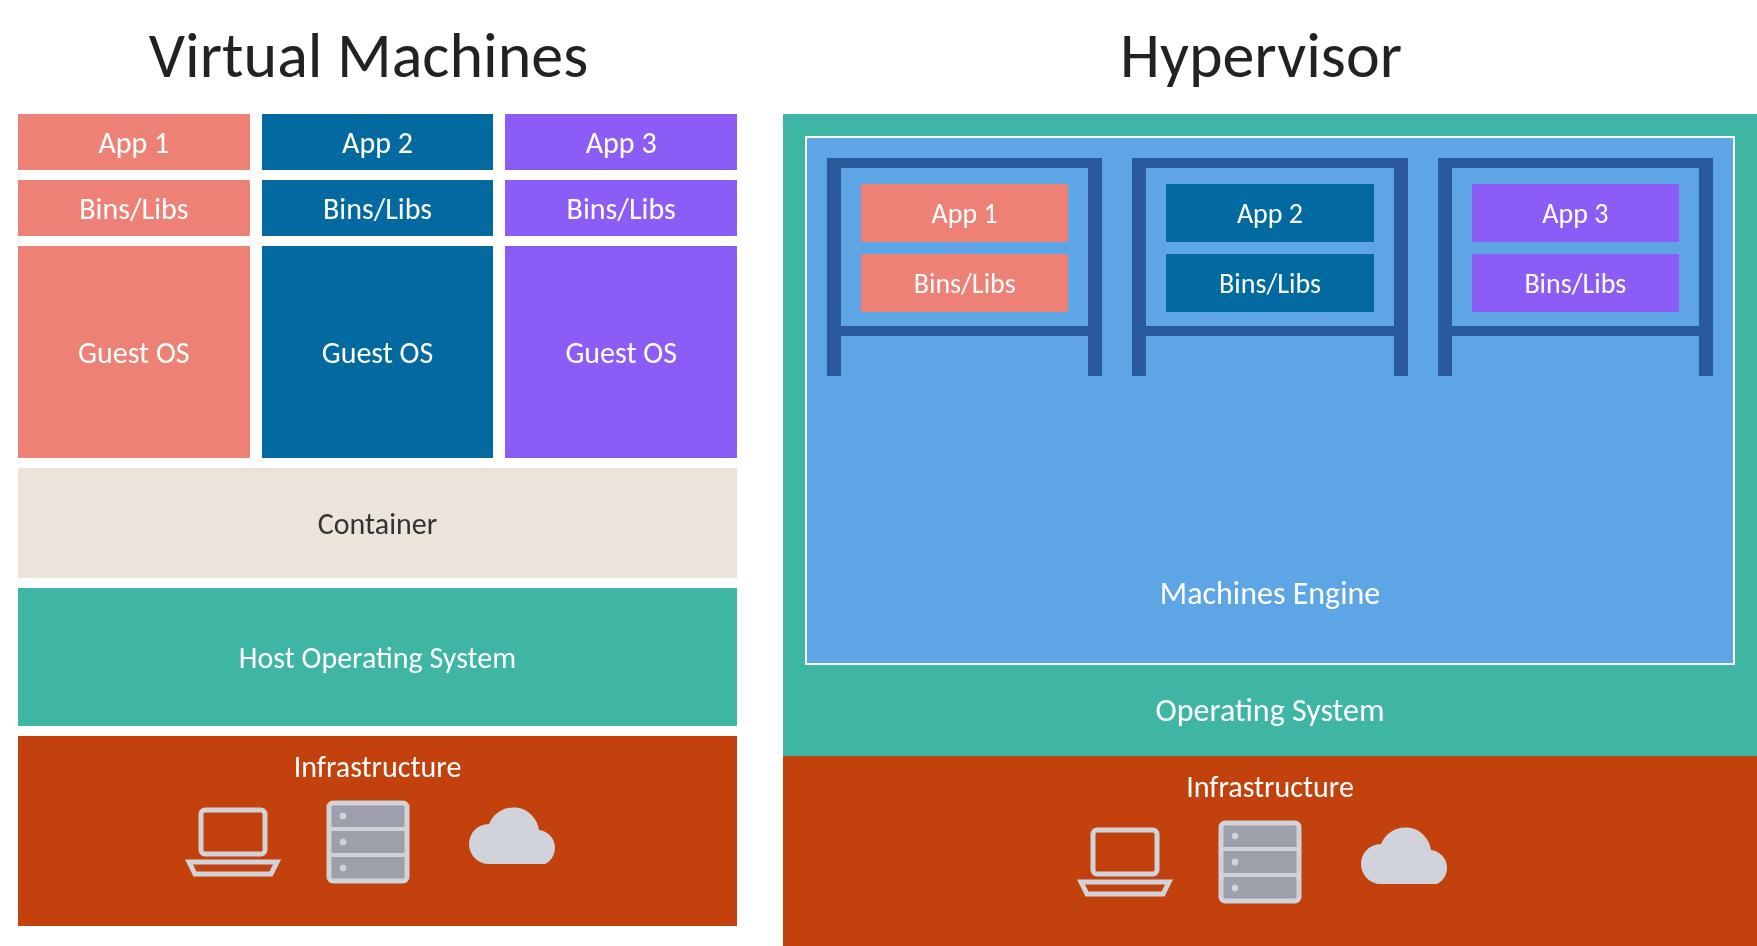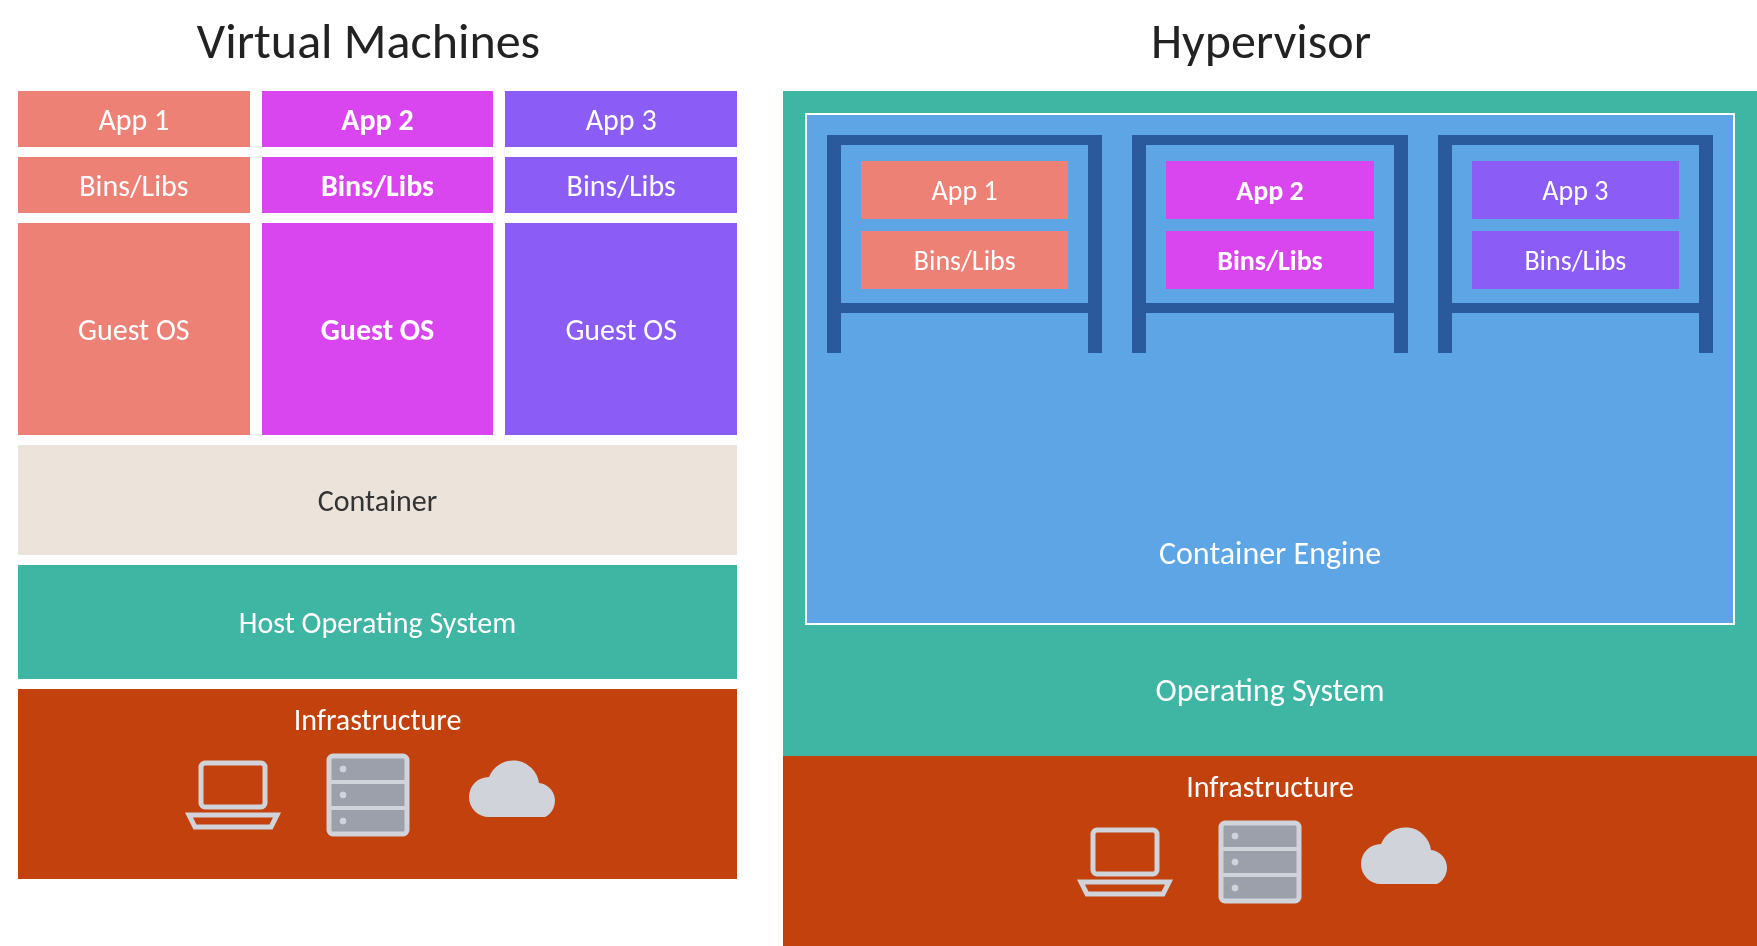--- a/index.html
+++ b/index.html
@@ -13,24 +13,24 @@
     padding: 0;
   }
   .col {
     display: flex;
     flex-direction: column;
     width: 49%;
   }
   .col-left { width: 737px; }
   .col-right { width: 992px; margin-left: 28px; }
   .title {
-    font-size: 50px;
+    font-size: 64px;
     color: #222;
     text-align: center;
-    margin: 10px 0 20px 0;
+    margin: 16px 0 20px 0;
     font-weight: 400;
   }
   .stack {
     display: flex;
     flex-direction: column;
     flex: 1;
     gap: 10px;
     margin-left: 18px;
   }
   
@@ -44,31 +44,31 @@
     display: flex;
     align-items: center;
     justify-content: center;
     font-size: 30px;
     font-weight: 400;
   }
   .app-box { height: 56px; }
   .bins-box { height: 56px; }
   .guest-box { height: 212px; }
   .red1 { background: #ee8176; }
-  .red2 { background: #d946ef; font-weight: bold; }
+  .red2 { background: #0369a1; }
   .red3 { background: #8b5cf6; }
   .hypervisor {
     background: #ece4db;
     color: #333;
     height: 110px;
   }
   .hostos {
     background: #3fb5a4;
     color: #fff;
-    height: 114px;
+    height: 138px;
   }
   .infra-box {
     background: #c2410c;
     color: #fff;
     display: flex;
     flex-direction: column;
     align-items: center;
     justify-content: flex-start;
     padding-top: 12px;
     height: 190px;
@@ -143,21 +143,21 @@
     color: #fff;
     display: flex;
     align-items: center;
     justify-content: center;
     font-size: 28px;
   }
   .os-label {
     color: #fff;
     font-size: 32px;
     text-align: center;
-    padding: 46px 0;
+    padding: 26px 0;
   }
 </style>
 </head>
 <body>
 
 <div class="col col-left">
   <div class="title">Virtual Machines</div>
   <div class="stack">
     <div class="vm-row">
       <div class="vm-col">
@@ -231,21 +231,21 @@
             <div class="shelf-post left"></div>
               <div class="shelf-post right"></div>
             <div class="shelf-frame-top"></div>
             <div class="shelf-inner">
               <div class="shelf-box red3">App 3</div>
               <div class="shelf-box red3">Bins/Libs</div>
             </div>
             <div class="shelf-frame-bot"></div>
           </div>
         </div>
-        <div class="engine-label">Container Engine</div>
+        <div class="engine-label">Machines Engine</div>
       </div>
       <div class="os-label">Operating System</div>
     </div>
     <div class="infra-box">
       <div class="infra-label">Infrastructure</div>
       <div class="infra-icons">
         <svg width="100" height="80" viewBox="0 0 100 80">
             <rect x="18" y="8" width="64" height="44" rx="4" stroke-width="5"></rect>
             <path d="M6 60 h88 l-6 12 H12 Z" stroke-width="5"></path>
           </svg>

